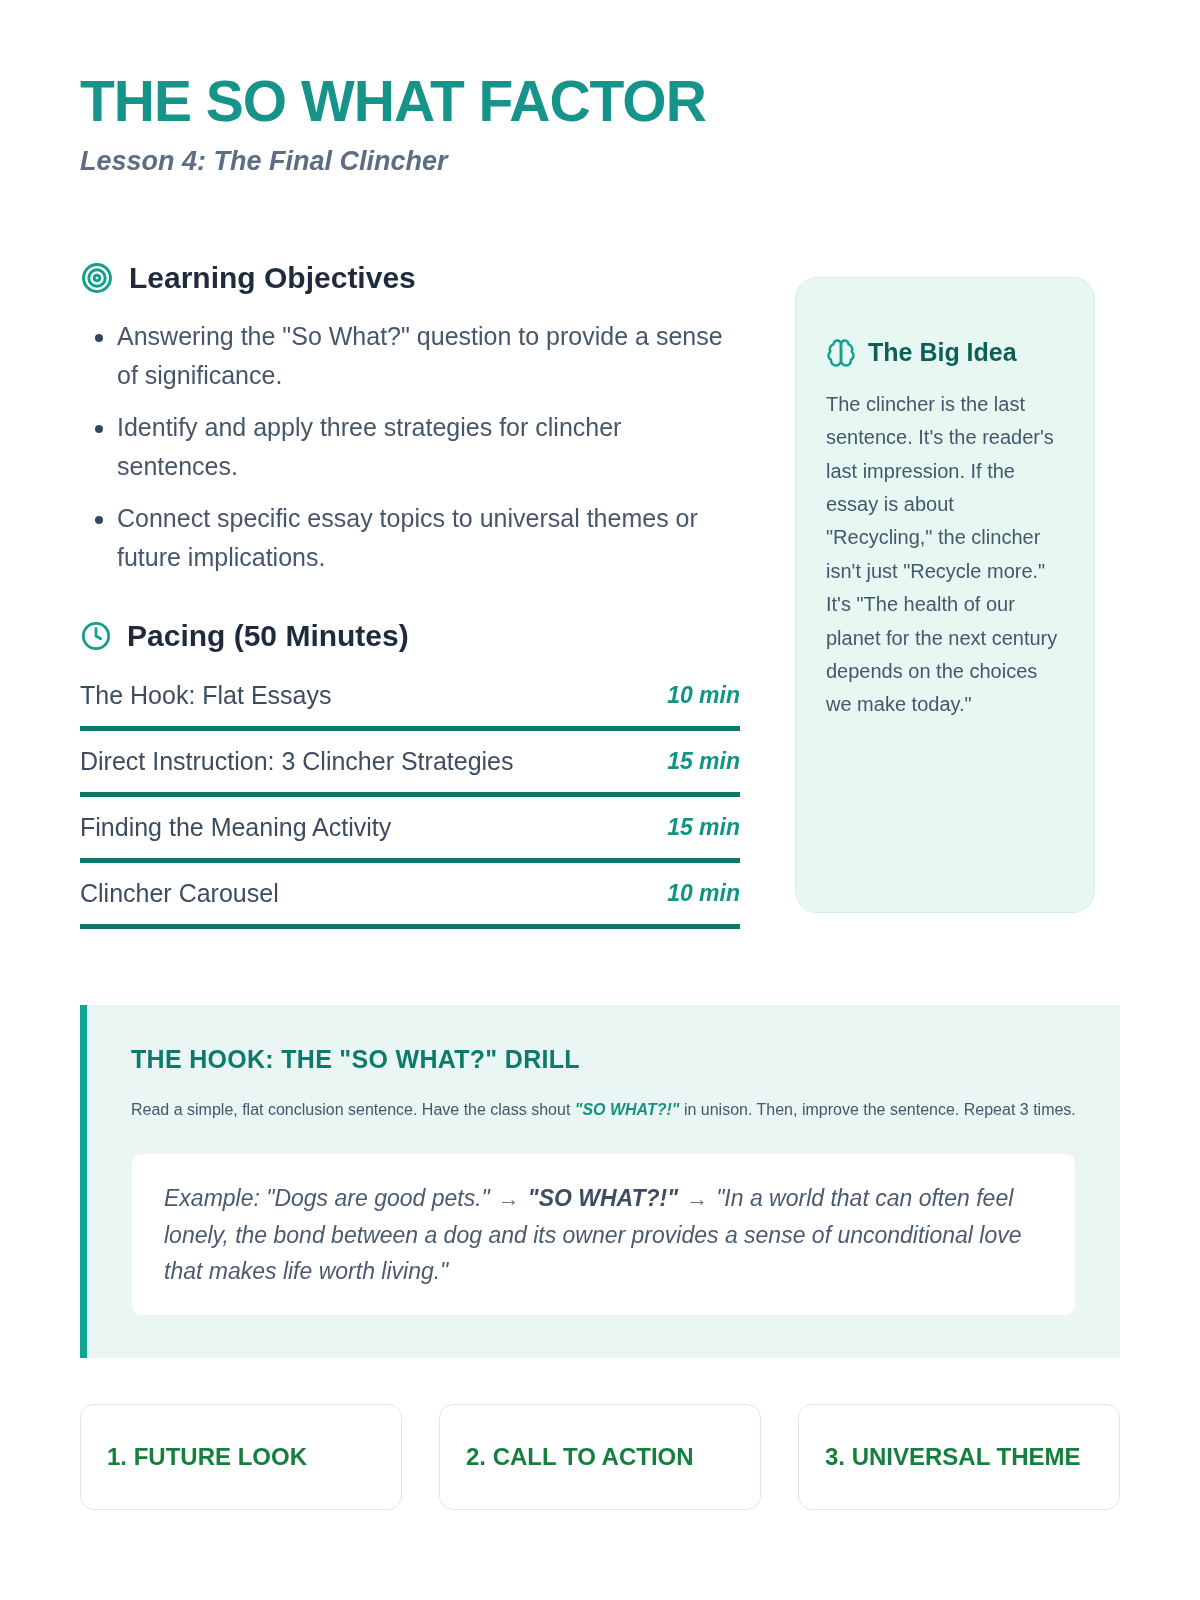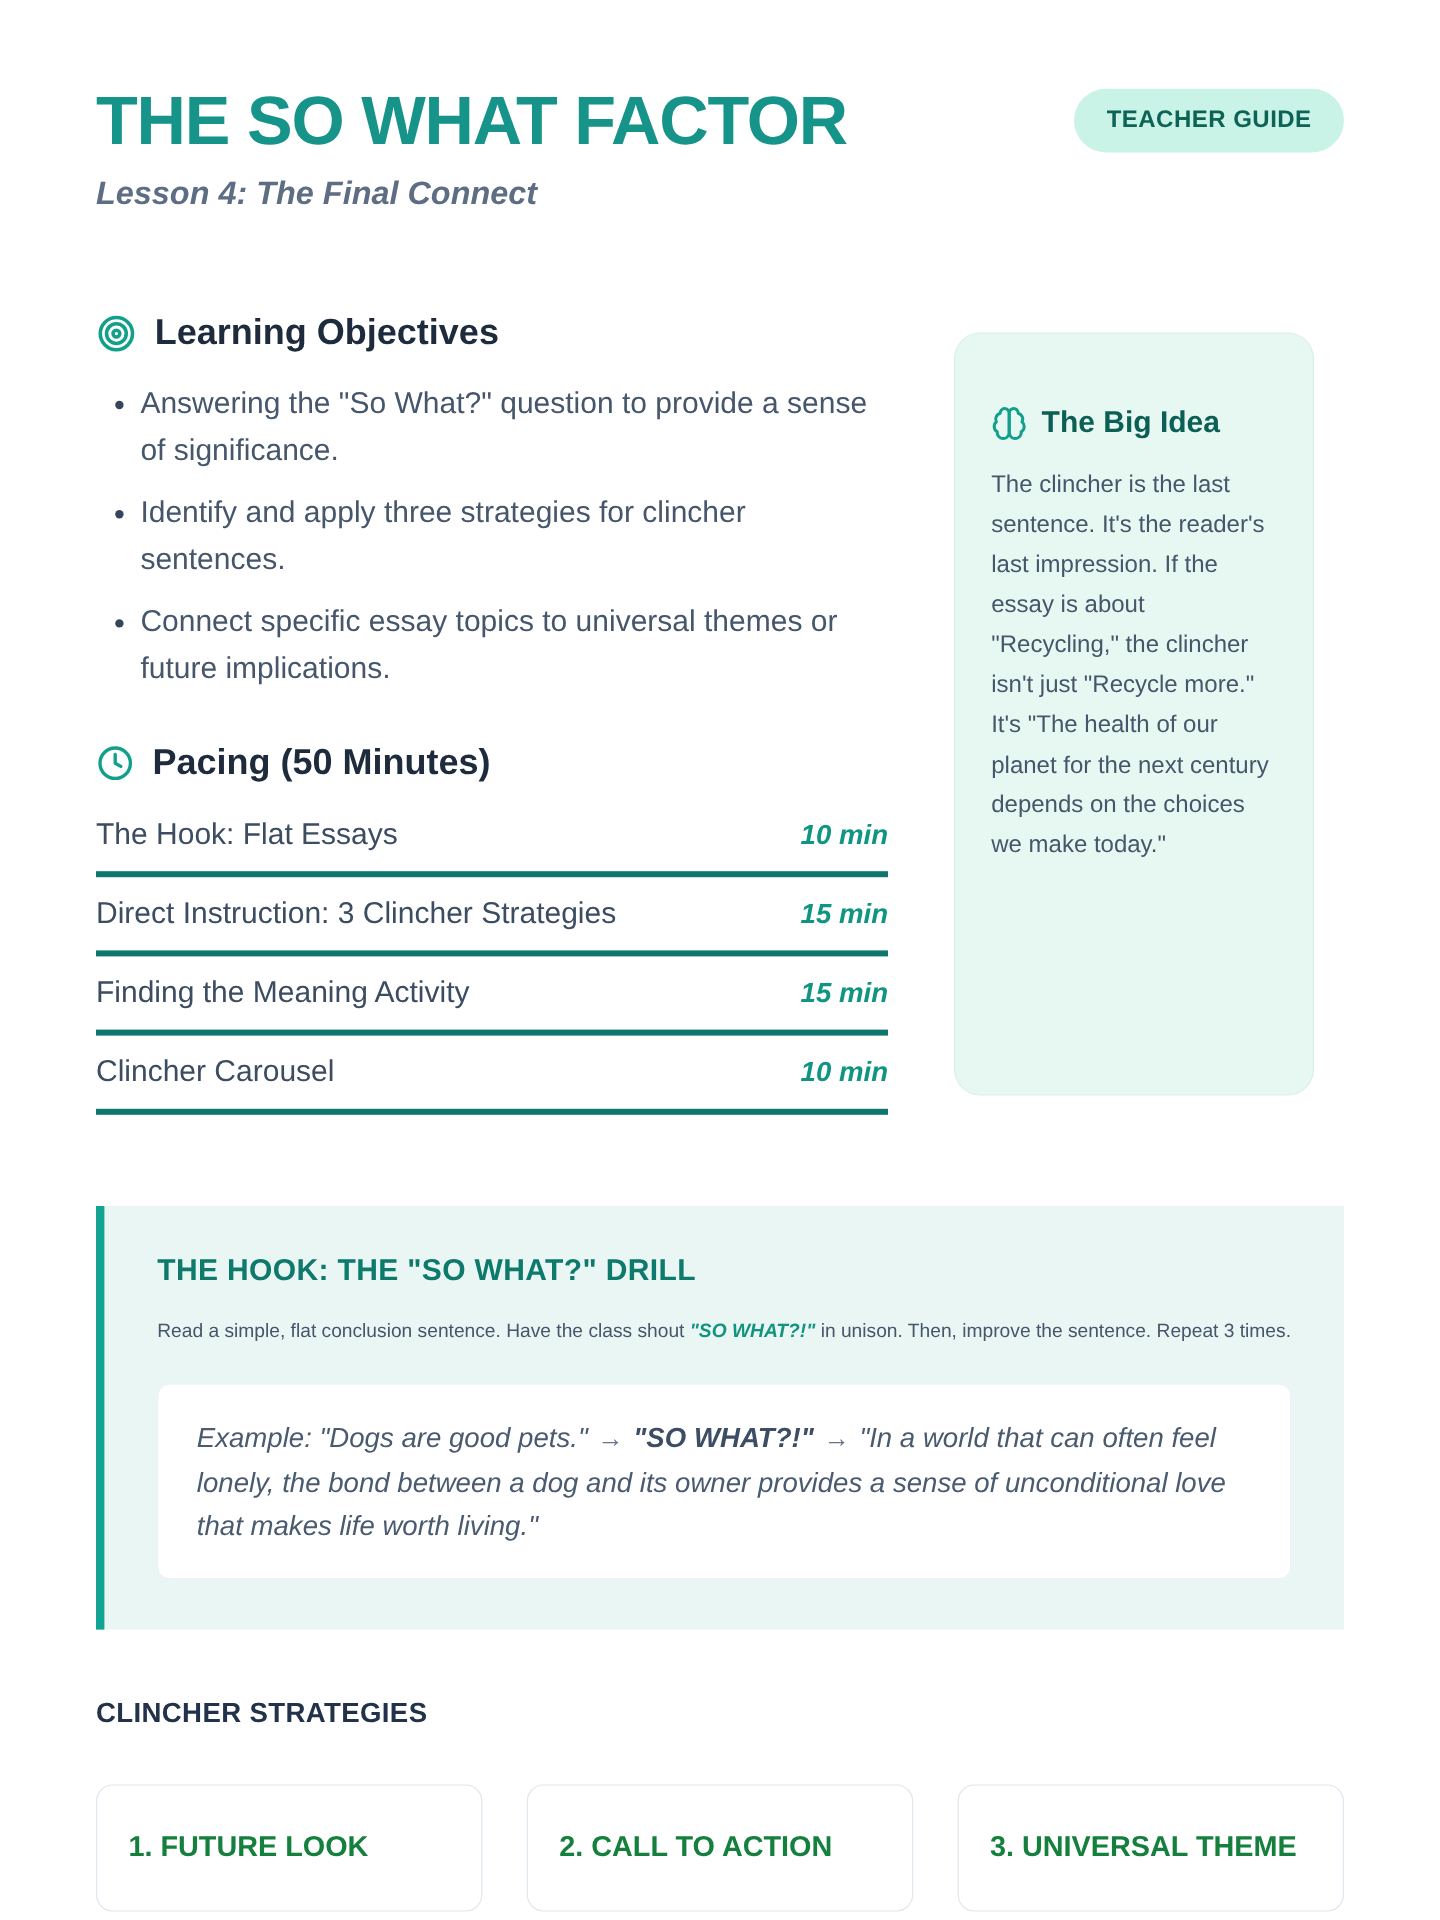--- a/index.html
+++ b/index.html
@@ -64,23 +64,22 @@
 </style>
 </head>
 <body>
 
 <div class="page">
   <div class="container">
 
     <header>
       <div>
         <h1 class="title">THE SO WHAT FACTOR</h1>
-        <div class="subtitle">Lesson 4: The Final Connect</div>
+        <div class="subtitle">Lesson 4: The Final Clincher</div>
       </div>
-      <div class="badge">TEACHER GUIDE</div>
     </header>
 
     <div class="main-grid">
 
       <div class="left-col">
 
         <section>
           <div class="section-head">
             <span class="icon">
               <svg width="34" height="34" viewBox="0 0 24 24" fill="none" stroke="#12a08c" stroke-width="2.1" stroke-linecap="round" stroke-linejoin="round">
@@ -148,21 +147,20 @@
     <section class="hook">
       <div class="hook-title">THE HOOK: THE "SO WHAT?" DRILL</div>
       <p class="hook-body">
         <span>Read a simple, flat conclusion sentence. Have the class shout </span><span class="shout">"SO WHAT?!"</span><span> in unison. Then, improve the sentence. Repeat 3 times.</span>
       </p>
       <div class="example">
         <span>Example: "Dogs are good pets."</span><span class="arrow">→</span><span class="ex-shout">"SO WHAT?!"</span><span class="arrow">→</span><span>"In a world that can often feel lonely, the bond between a dog and its owner provides a sense of unconditional love that makes life worth living."</span>
       </div>
     </section>
 
-    <div class="strategies-head">CLINCHER STRATEGIES</div>
     <div class="cards">
       <div class="card">
         <div class="card-title">1. FUTURE LOOK</div>
 
       </div>
       <div class="card">
         <div class="card-title">2. CALL TO ACTION</div>
 
       </div>
       <div class="card">

